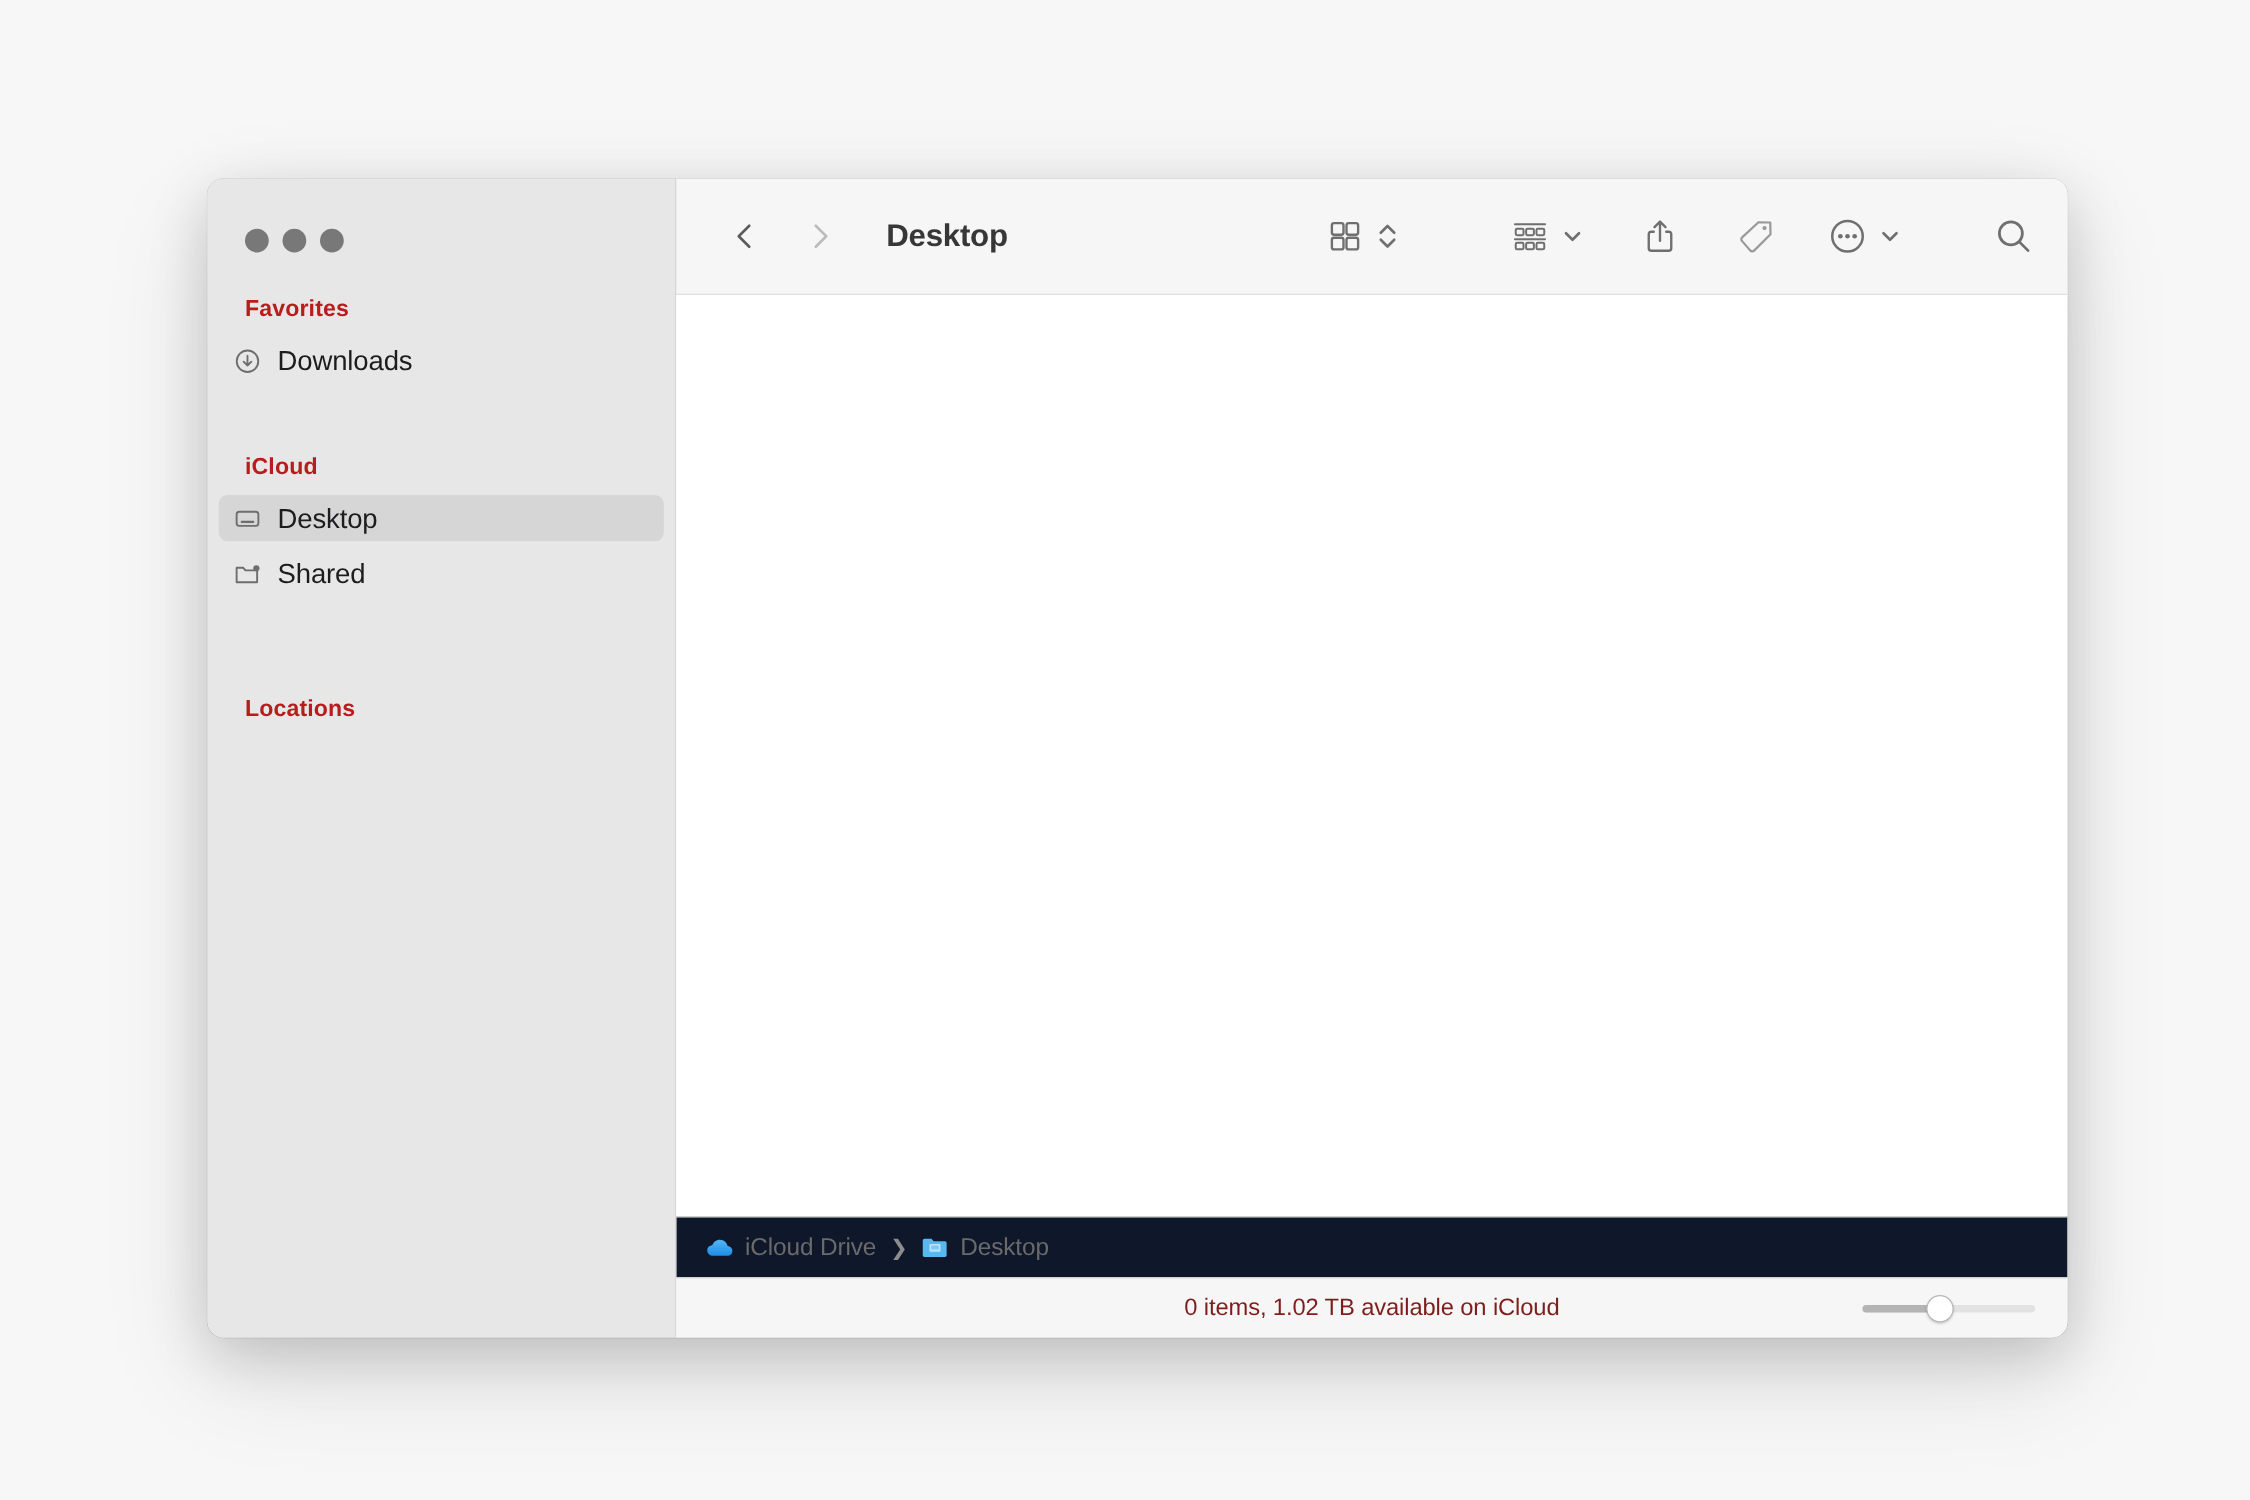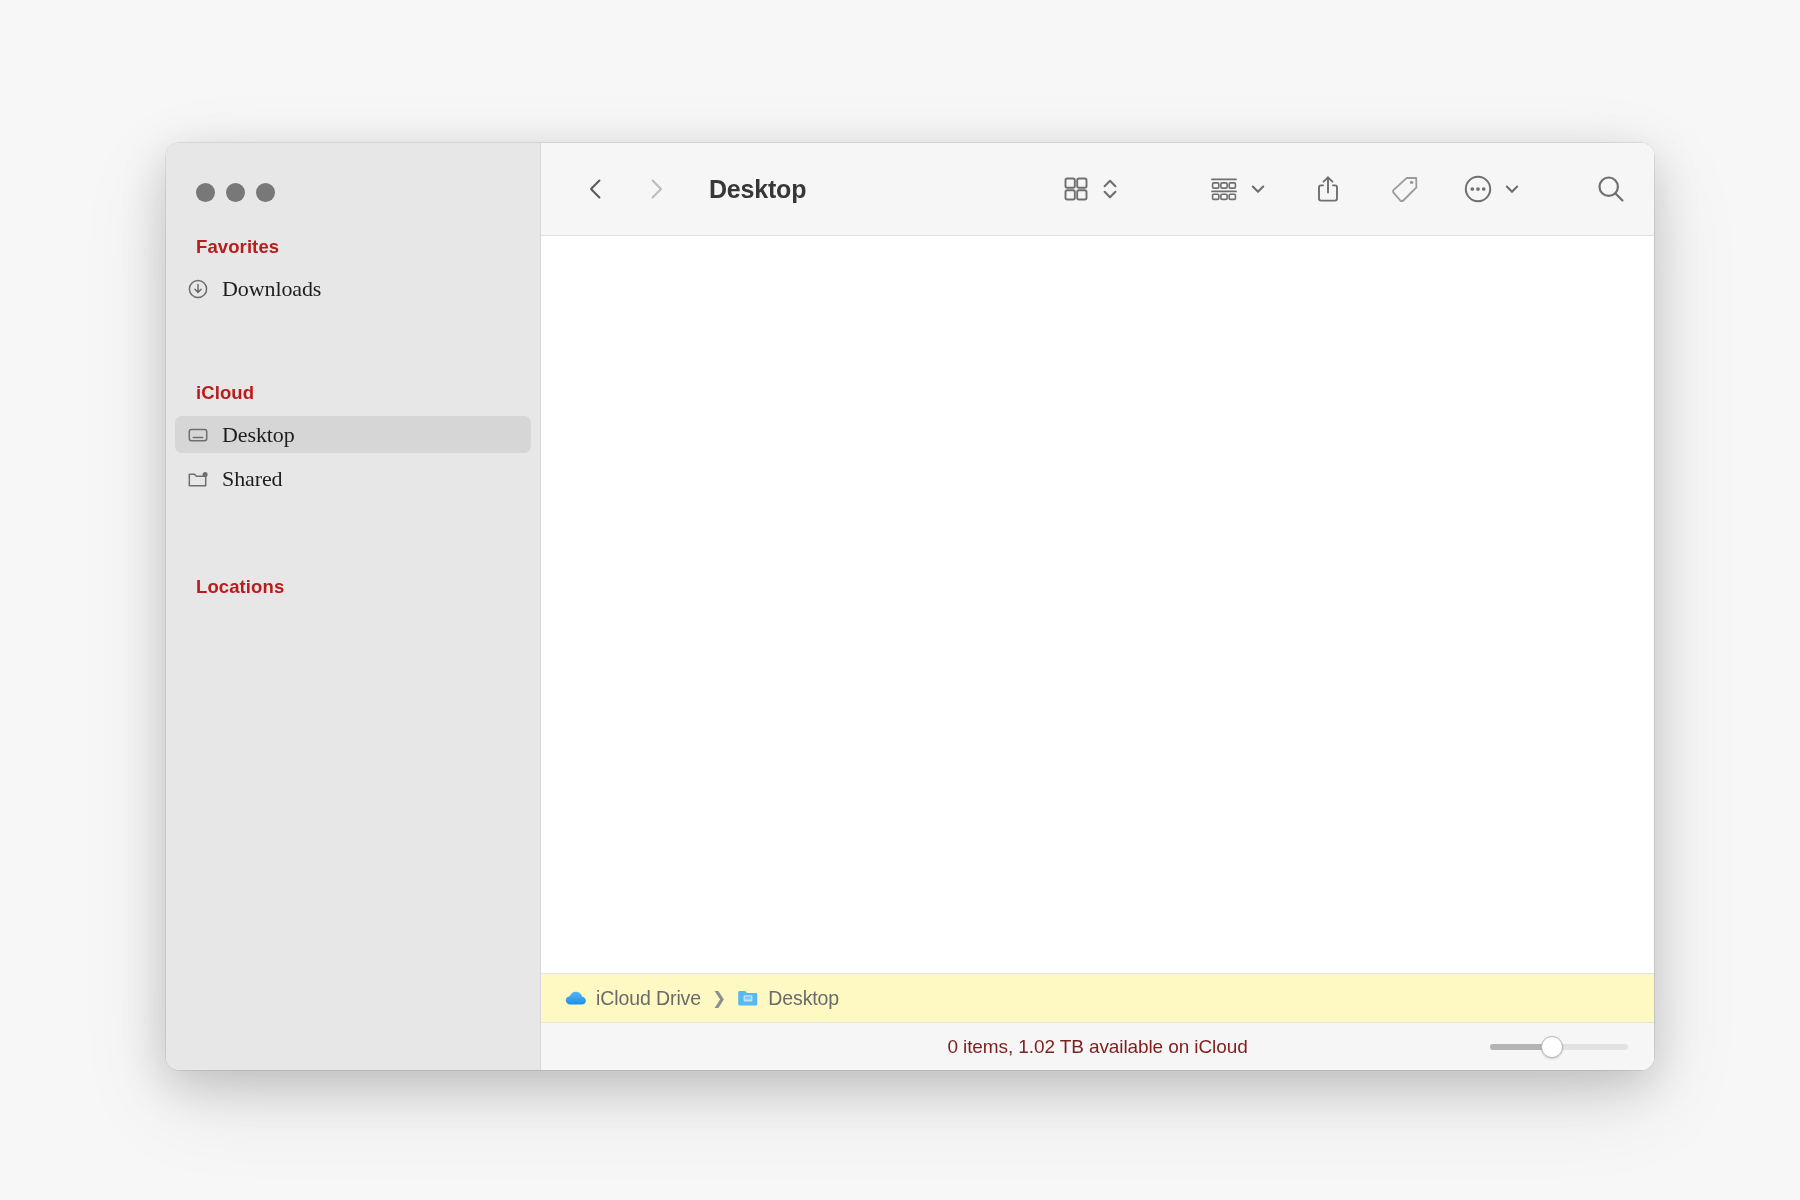--- a/index.html
+++ b/index.html
@@ -66,33 +66,32 @@
   .group-header {
     font-size: 18.5px;
     color: #b91c1c;
     font-weight: 700;
     letter-spacing: 0.1px;
     padding: 0 0 0 21px;
     height: 33px;
     line-height: 33px;
   }
   .group-header.favorites { margin-top: 2px; }
-  .group-header.icloud    { margin-top: 69px; }
+  .group-header.icloud    { margin-top: 49px; }
   .group-header.locations { margin-top: 73px; }
 
   .sb-item {
     display: flex;
     align-items: center;
     height: 37px;
     border-radius: 7px;
     padding-left: 11px;
     margin-top: 7px;
     gap: 12px;
     cursor: default;
-    font-family: Liberation Serif, serif;
   }
   .sb-item.selected { background: #d6d6d6; }
 
   .sb-icon {
     width: 24px;
     height: 24px;
     flex: 0 0 24px;
     display: flex;
     align-items: center;
     justify-content: center;
@@ -172,21 +171,21 @@
     flex: 1 1 auto;
     background: #ffffff;
     position: relative;
     min-height: 0;
   }
 
   
   #path-bar {
     height: 49px;
     flex: 0 0 49px;
-    background: #fef9c3;
+    background: #0f172a;
     border-top: 1px solid #e3e3e3;
     display: flex;
     align-items: center;
     padding-left: 24px;
     gap: 0;
   }
   .crumb {
     display: flex;
     align-items: center;
     gap: 9px;

